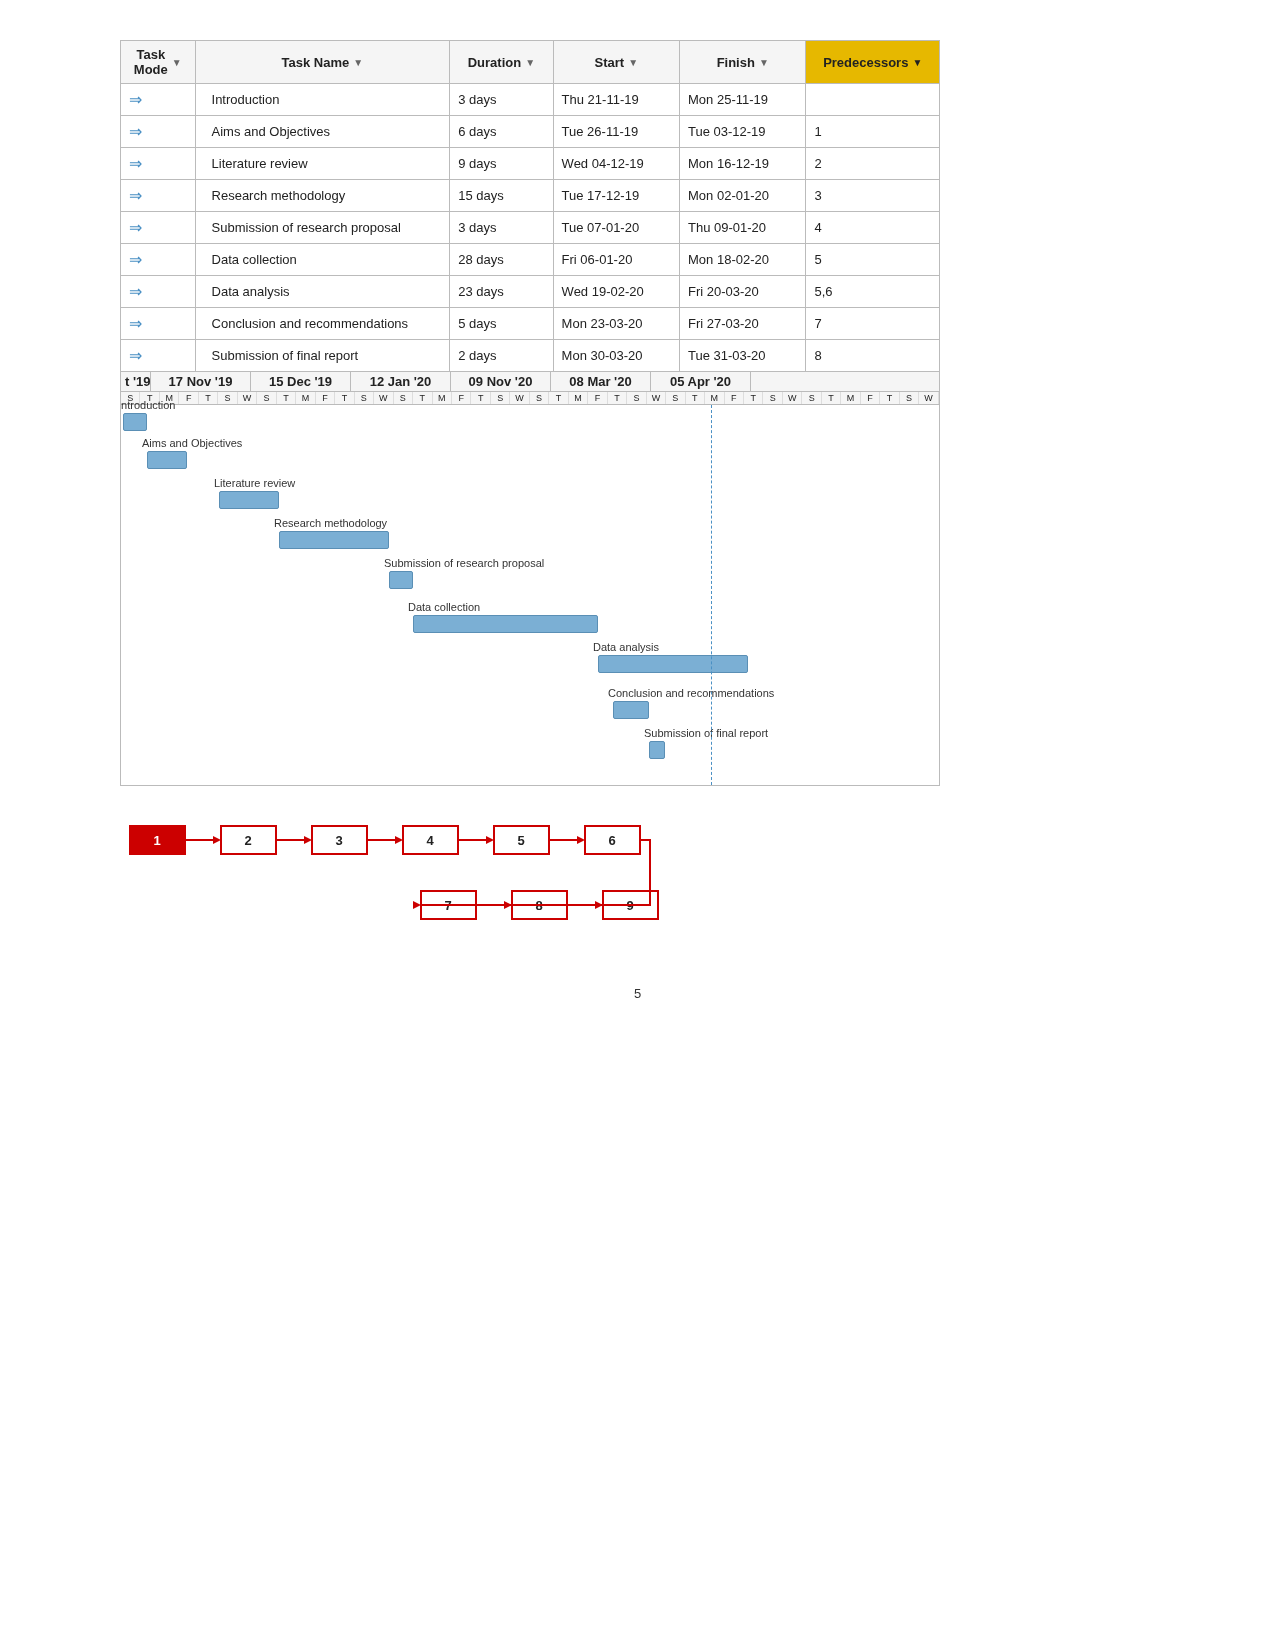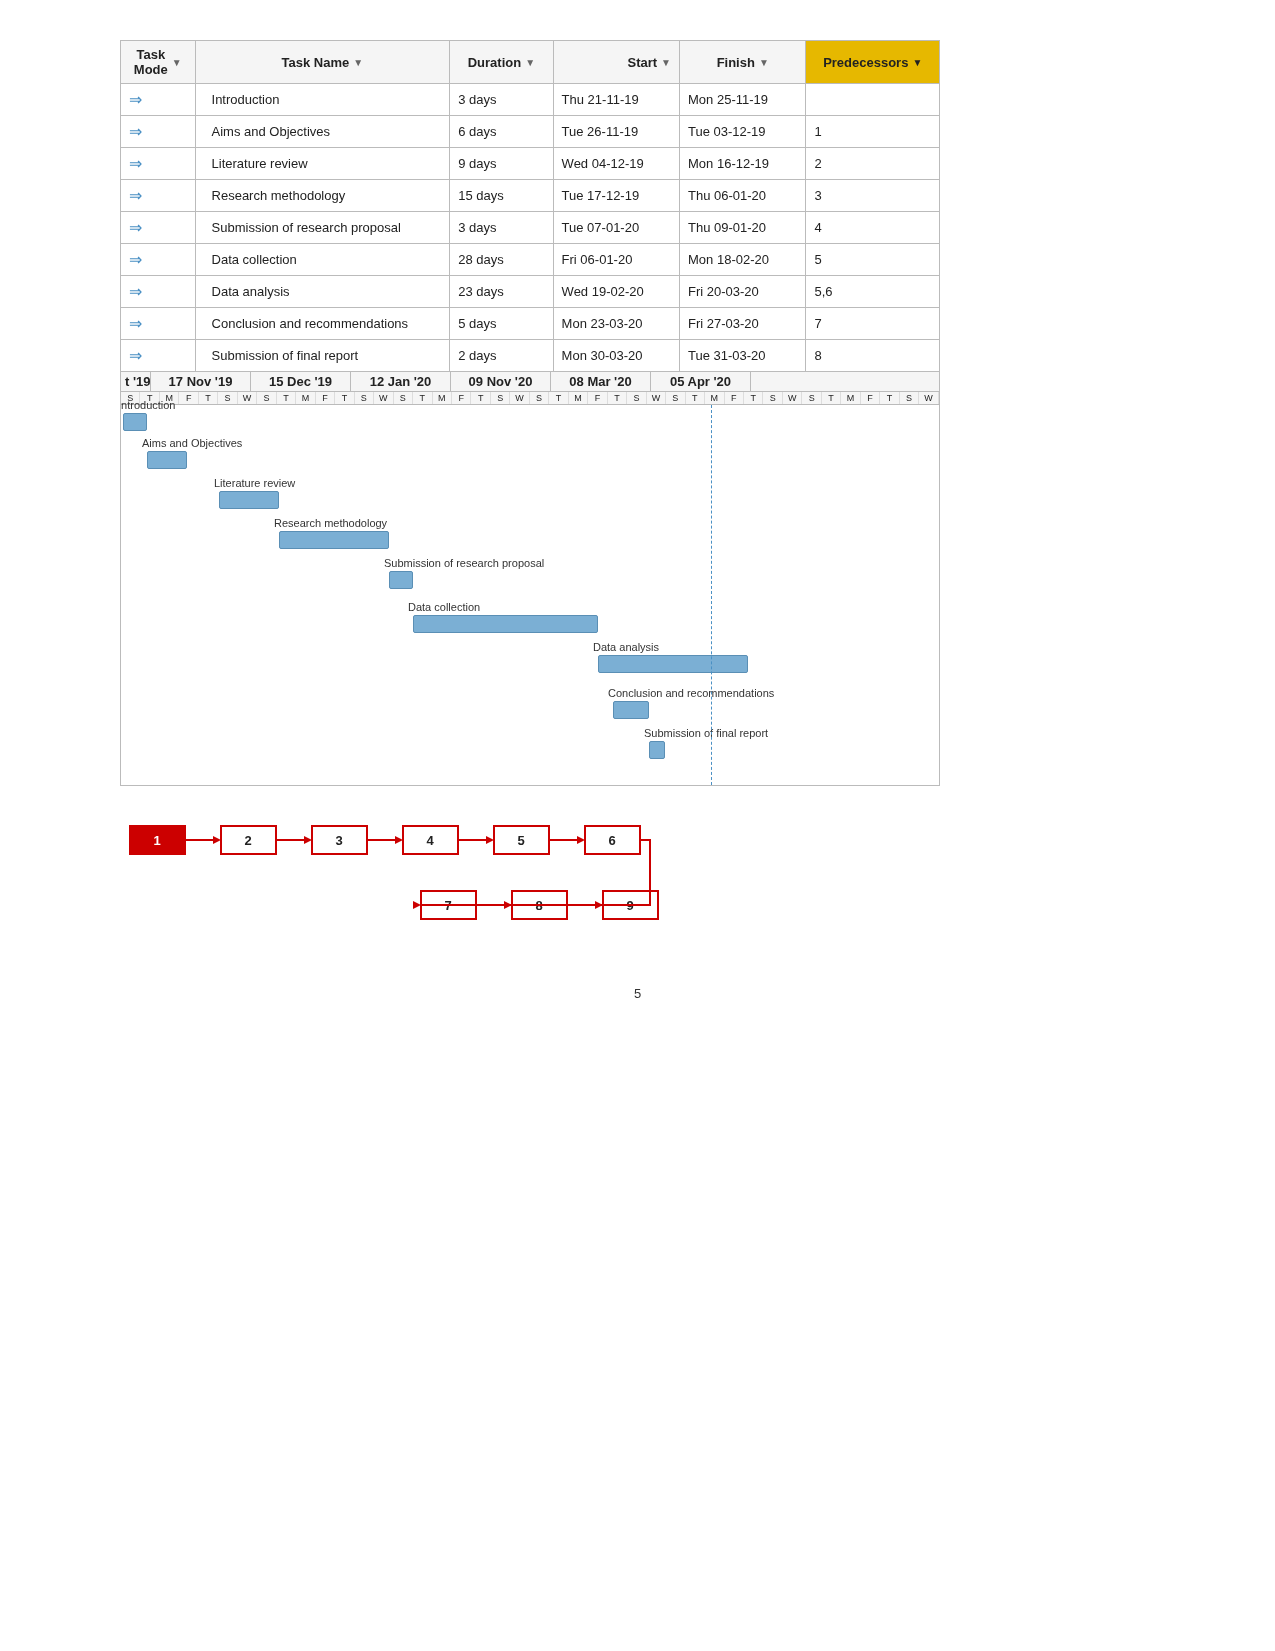--- a/index.html
+++ b/index.html
@@ -164,21 +164,21 @@
           <span>Task Name</span>
           <span class="sort-arrow">▼</span>
         </span>
       </th>
       <th style="min-width:90px;text-decoration:underline;">
         <span class="th-sort">
           <span>Duration</span>
           <span class="sort-arrow">▼</span>
         </span>
       </th>
-      <th style="min-width:110px;text-align:right;">
+      <th style="min-width:110px;">
         <span class="th-sort">
           <span>Start</span>
           <span class="sort-arrow">▼</span>
         </span>
       </th>
       <th style="min-width:110px;">
         <span class="th-sort">
           <span>Finish</span>
           <span class="sort-arrow">▼</span>
         </span>
@@ -214,21 +214,21 @@
         <td>9 days</td>
         <td>Wed 04-12-19</td>
         <td>Mon 16-12-19</td>
         <td>2</td>
       </tr>
       <tr>
         <td><span class="task-mode-icon">⇒</span></td>
         <td class="task-name-cell" style="padding-left: 16px;">Research methodology</td>
         <td>15 days</td>
         <td>Tue 17-12-19</td>
-        <td>Thu 06-01-20</td>
+        <td>Mon 02-01-20</td>
         <td>3</td>
       </tr>
       <tr>
         <td><span class="task-mode-icon">⇒</span></td>
         <td class="task-name-cell" style="padding-left: 16px;">Submission of research proposal</td>
         <td>3 days</td>
         <td>Tue 07-01-20</td>
         <td>Thu 09-01-20</td>
         <td>4</td>
       </tr>

